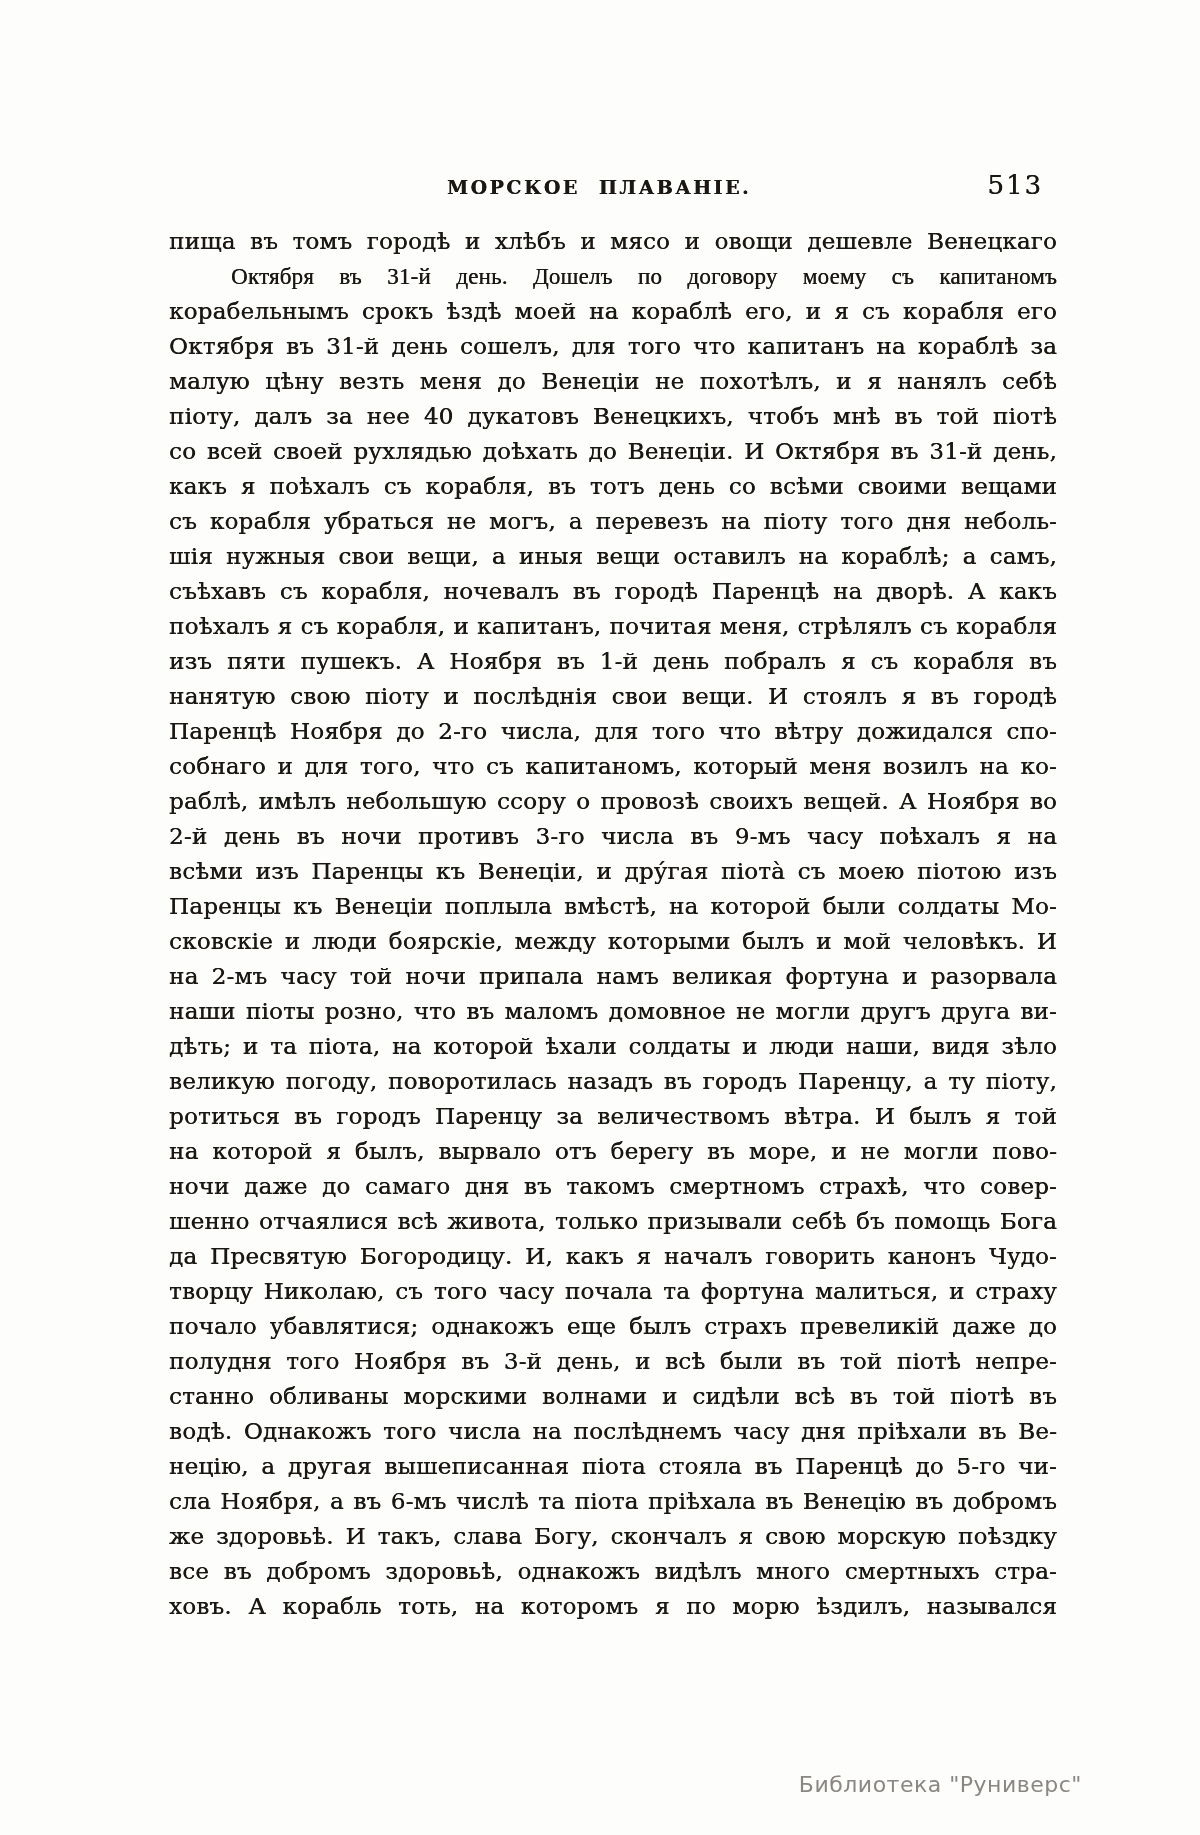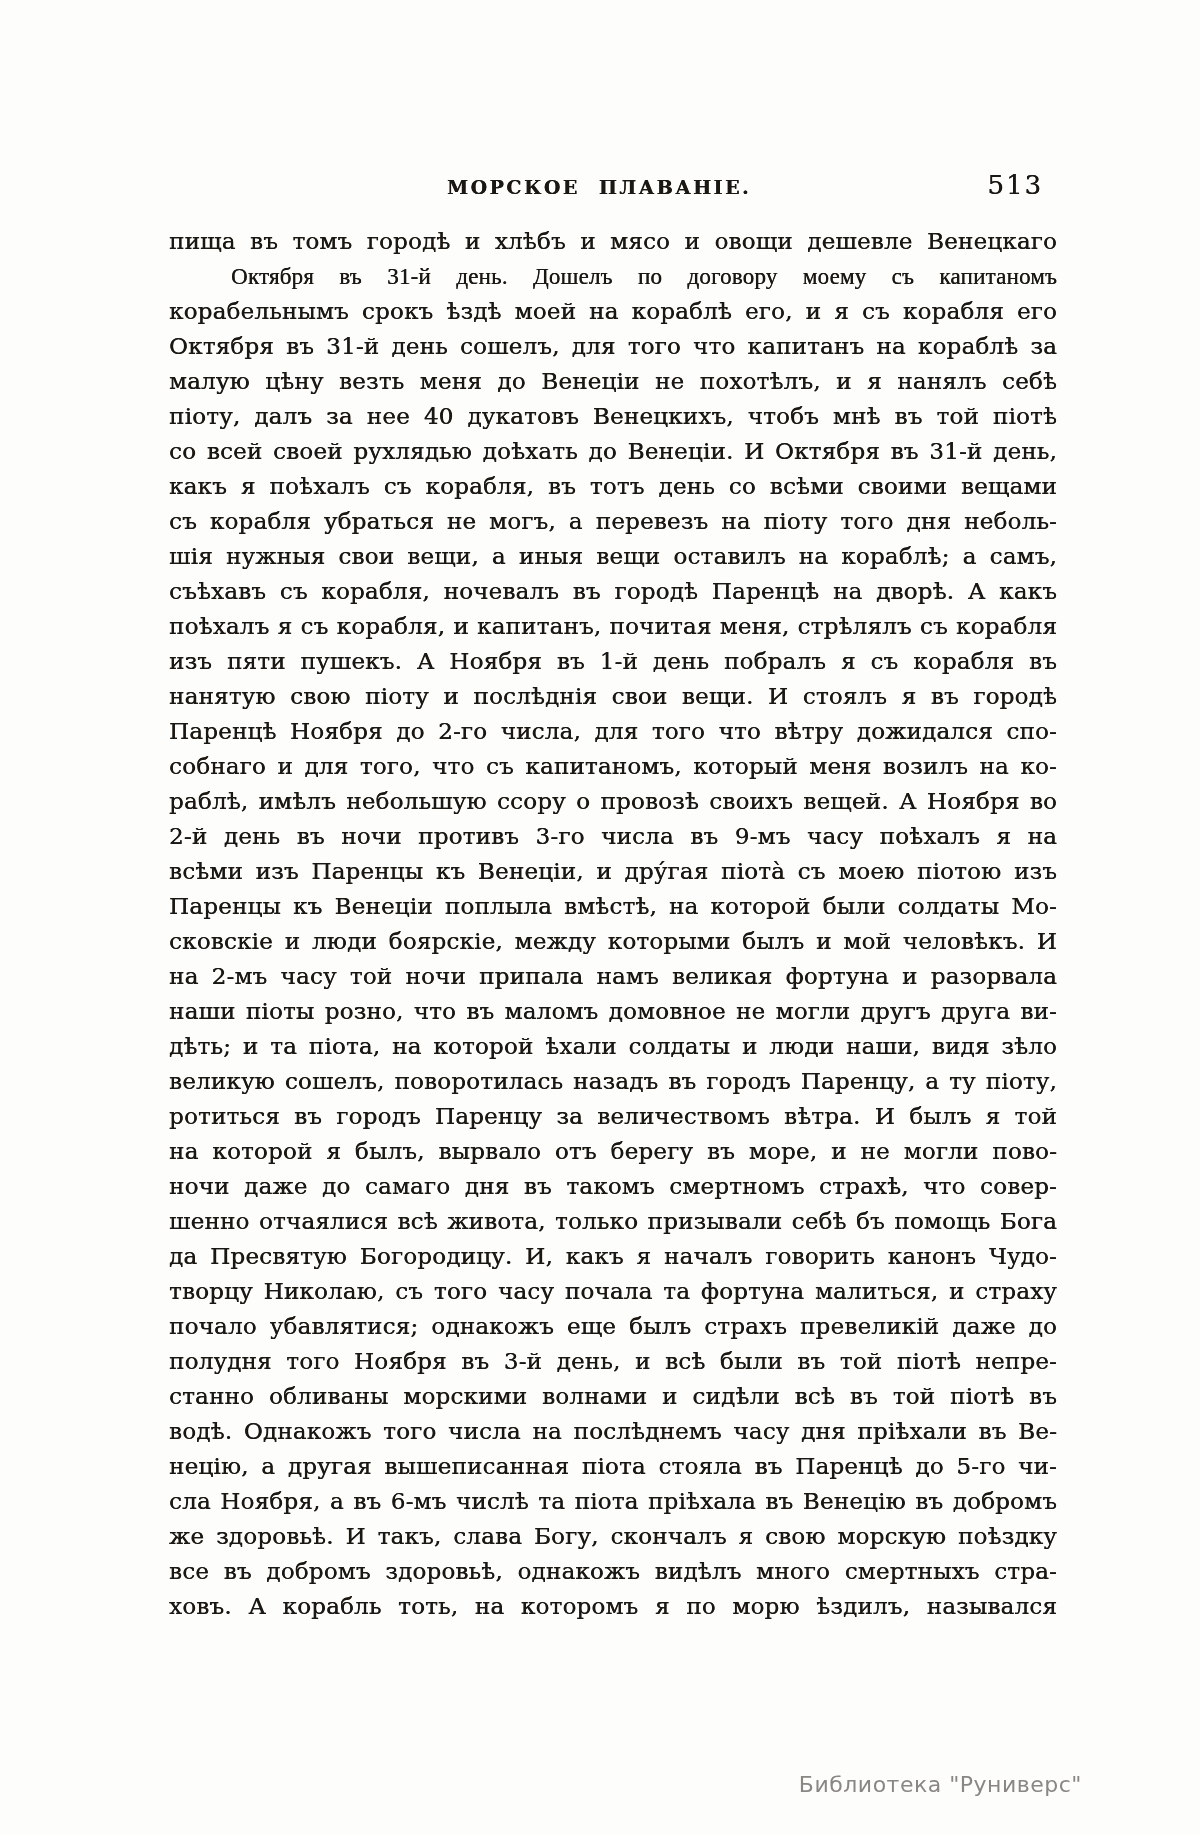--- a/index.html
+++ b/index.html
@@ -98,21 +98,21 @@
       <div class="text-line">Паренцѣ Ноября до 2-го числа, для того что вѣтру дожидался спо-</div>
       <div class="text-line">собнаго и для того, что съ капитаномъ, который меня возилъ на ко-</div>
       <div class="text-line">раблѣ, имѣлъ небольшую ссору о провозѣ своихъ вещей. А Ноября во</div>
       <div class="text-line">2-й день въ ночи противъ 3-го числа въ 9-мъ часу поѣхалъ я на</div>
       <div class="text-line">всѣми изъ Паренцы къ Венеціи, и дру́гая піота̀ съ моею піотою изъ</div>
       <div class="text-line">Паренцы къ Венеціи поплыла вмѣстѣ, на которой были солдаты Мо-</div>
       <div class="text-line">сковскіе и люди боярскіе, между которыми былъ и мой человѣкъ. И</div>
       <div class="text-line">на 2-мъ часу той ночи припала намъ великая фортуна и разорвала</div>
       <div class="text-line">наши піоты розно, что въ маломъ домовное не могли другъ друга ви-</div>
       <div class="text-line">дѣть; и та піота, на которой ѣхали солдаты и люди наши, видя зѣло</div>
-      <div class="text-line">великую сошелъ, поворотилась назадъ въ городъ Паренцу, а ту піоту,</div>
+      <div class="text-line">великую погоду, поворотилась назадъ въ городъ Паренцу, а ту піоту,</div>
       <div class="text-line">ротиться въ городъ Паренцу за величествомъ вѣтра. И былъ я той</div>
       <div class="text-line">на которой я былъ, вырвало отъ берегу въ море, и не могли пово-</div>
       <div class="text-line">ночи даже до самаго дня въ такомъ смертномъ страхѣ, что совер-</div>
       <div class="text-line">шенно отчаялися всѣ живота, только призывали себѣ бъ помощь Бога</div>
       <div class="text-line">да Пресвятую Богородицу. И, какъ я началъ говорить канонъ Чудо-</div>
       <div class="text-line">творцу Николаю, съ того часу почала та фортуна малиться, и страху</div>
       <div class="text-line">почало убавлятися; однакожъ еще былъ страхъ превеликій даже до</div>
       <div class="text-line">полудня того Ноября въ 3-й день, и всѣ были въ той піотѣ непре-</div>
       <div class="text-line">станно обливаны морскими волнами и сидѣли всѣ въ той піотѣ въ</div>
       <div class="text-line">водѣ. Однакожъ того числа на послѣднемъ часу дня пріѣхали въ Ве-</div>

